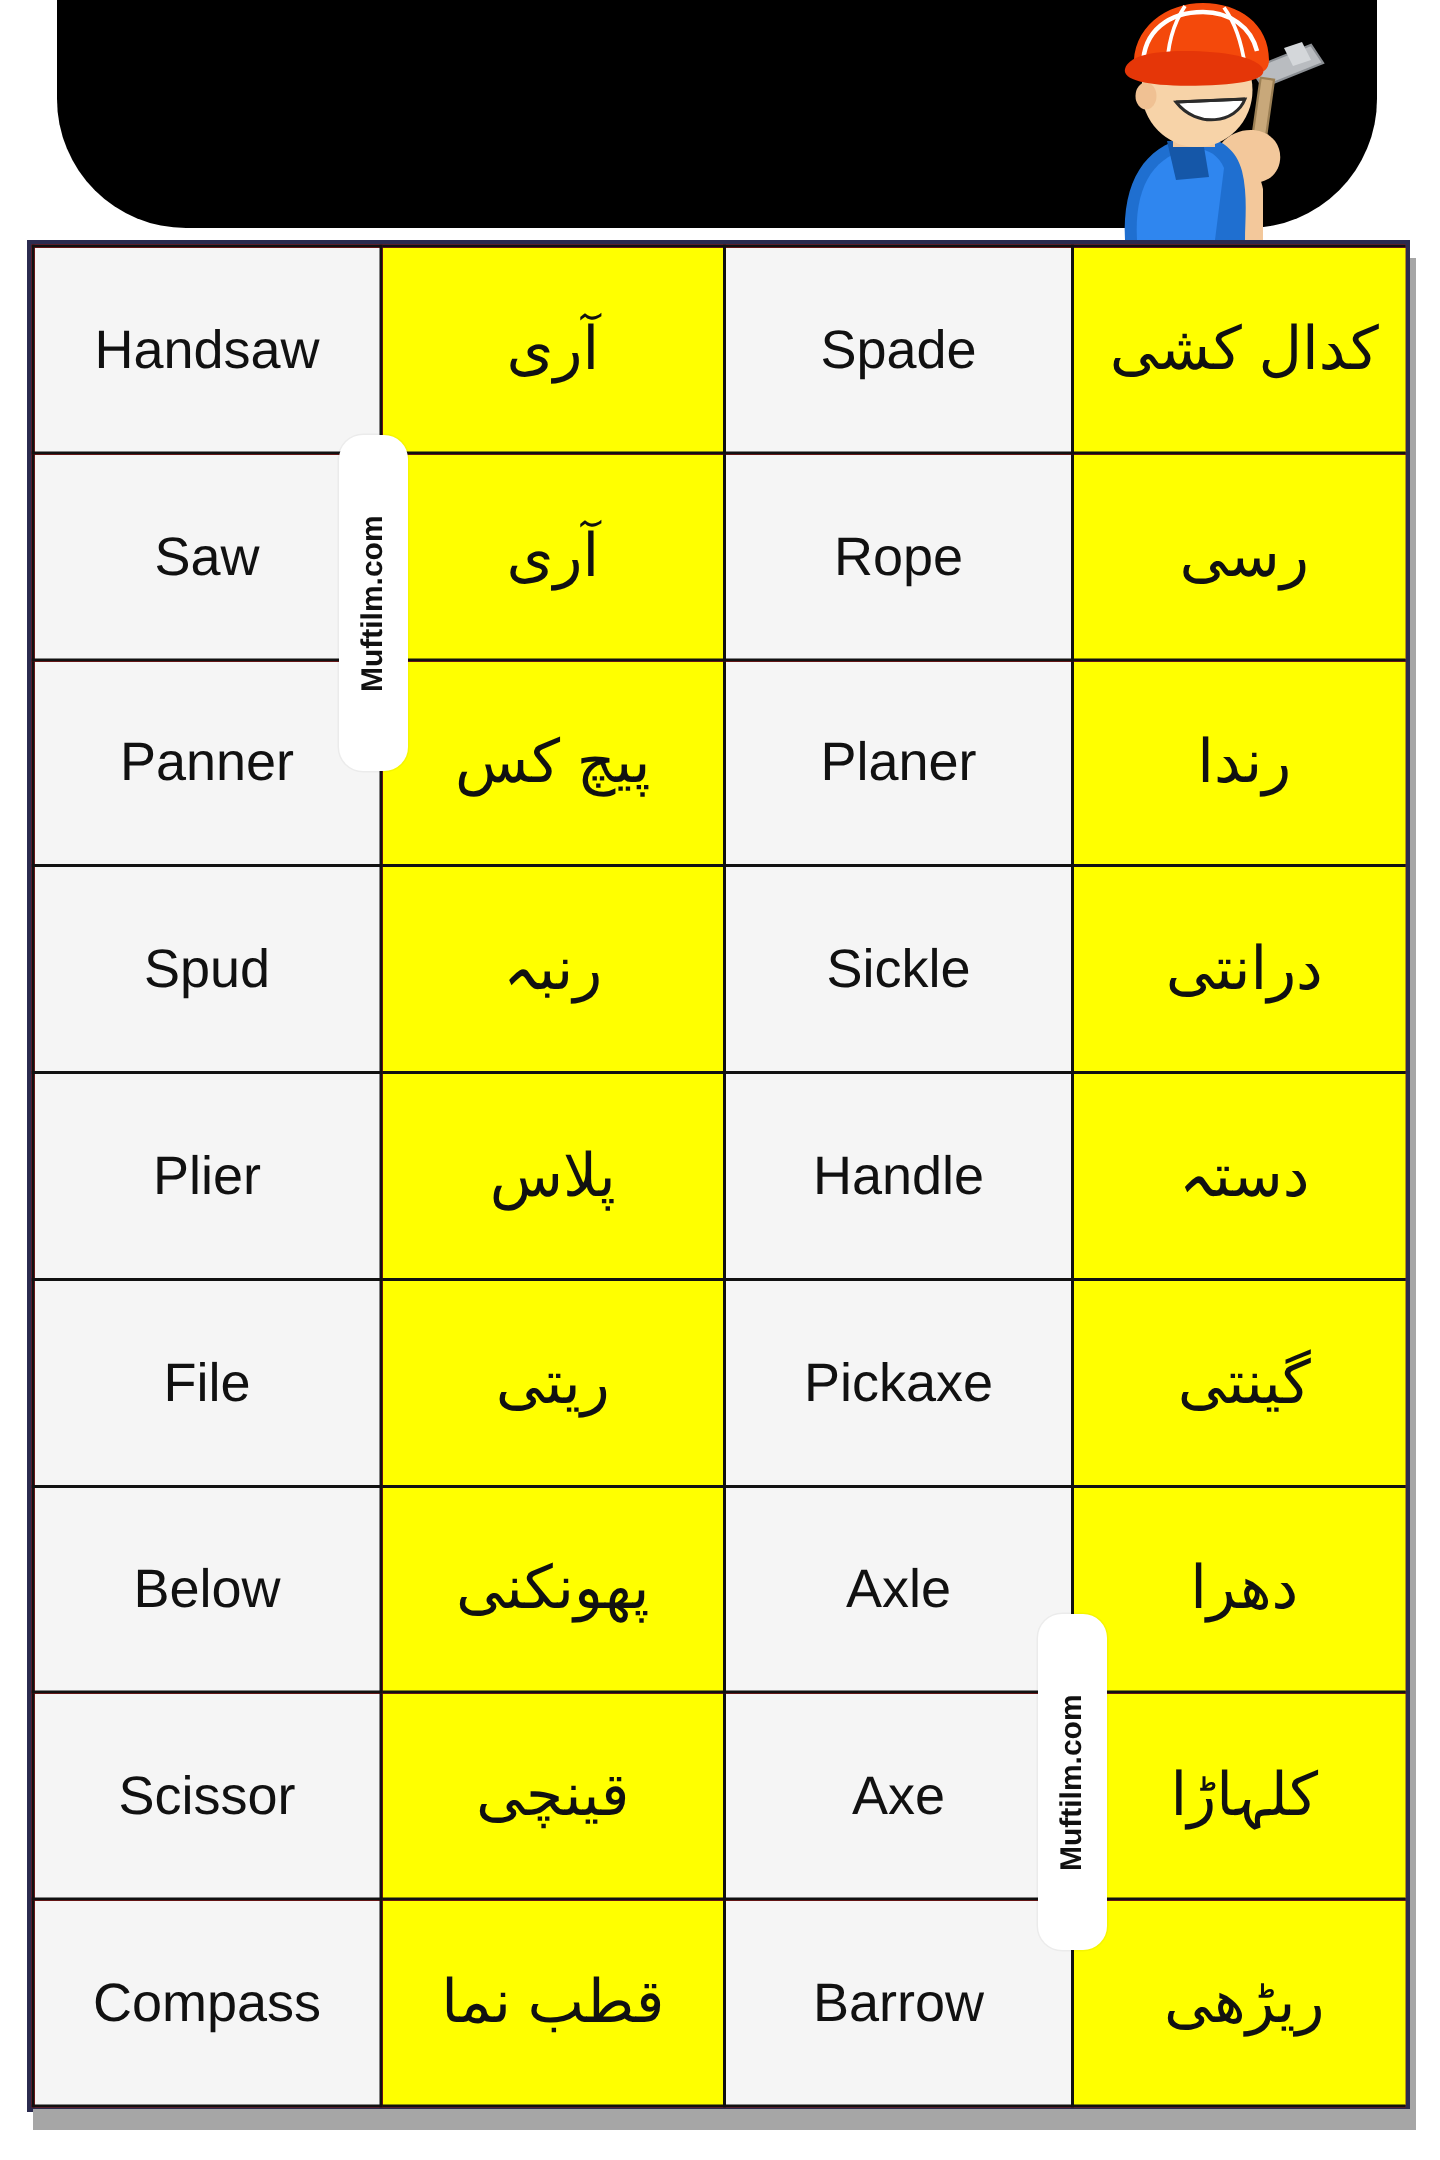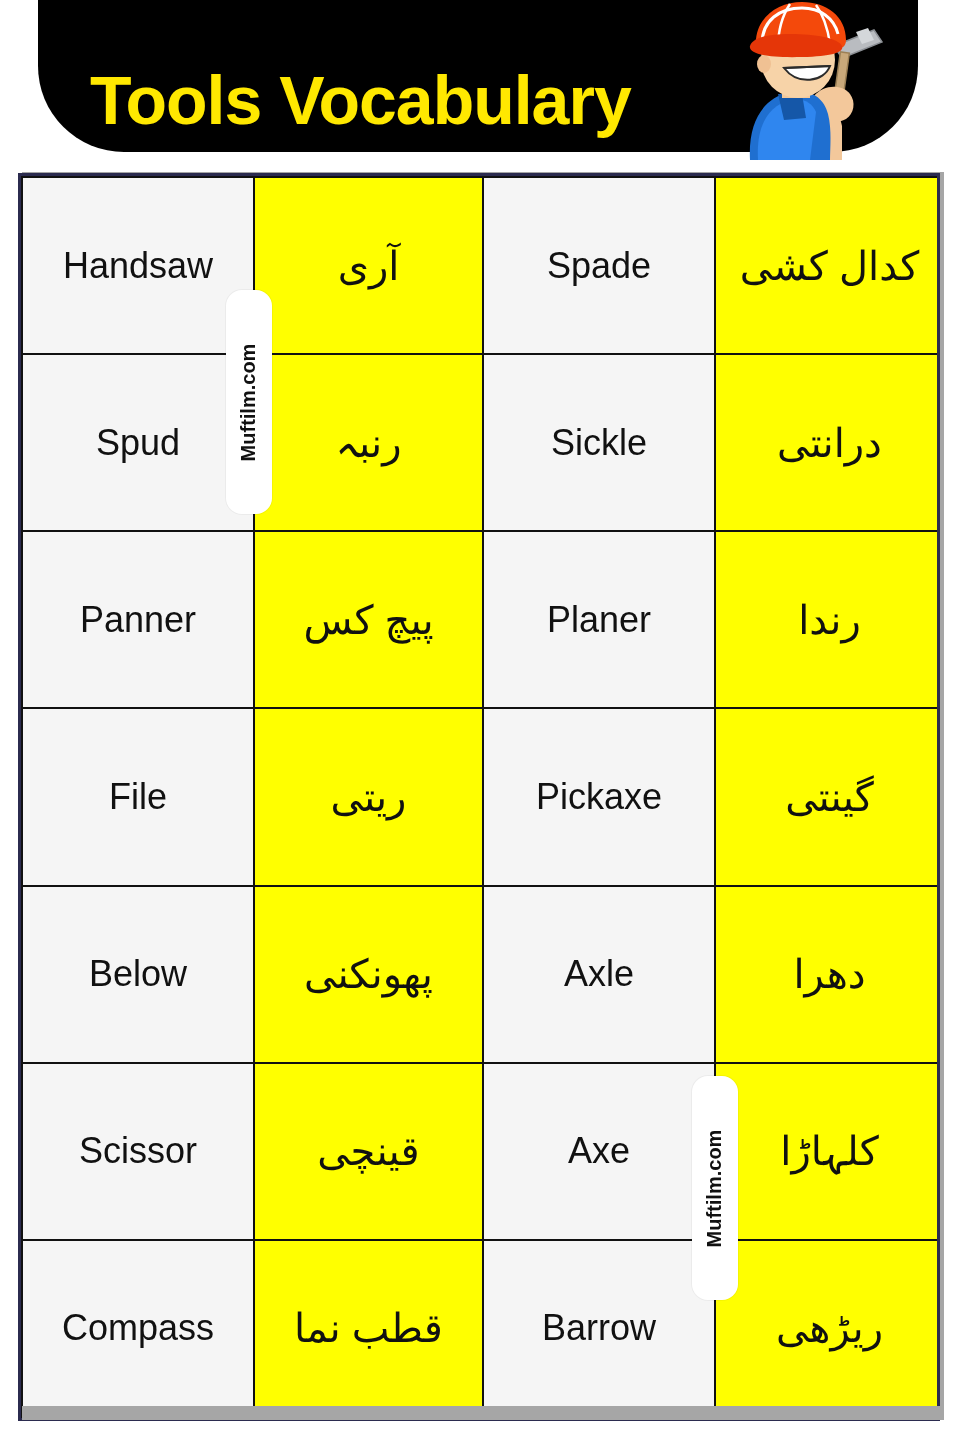--- a/index.html
+++ b/index.html
@@ -61,21 +61,21 @@
     position: absolute;
     left: 22px;
     top: 172px;
     width: 922px;
     height: 1248px;
     background: #a6a6a6;
   }
   .table-frame {
     position: absolute;
     left: 18px;
-    top: 173px;
+    top: 160px;
     width: 922px;
     height: 1248px;
     background: #b91c1c;
     border: 3px solid #2b2b4f;
     box-sizing: border-box;
     overflow: hidden;
   }
 
   
   .wm-circle {
@@ -166,21 +166,20 @@
     height: 14px;
     background: #a6a6a6;
     z-index: 2;
   }
 </style>
 </head>
 <body>
 
 <div class="header-wrap">
   <div class="header-plate"></div>
-  <div class="header-title">Tools Vocabulary</div>
 
   <div class="mascot">
     <svg width="180" height="158" viewBox="0 0 180 158" xmlns="http://www.w3.org/2000/svg">
 
       <g>
         <polygon points="128,44 168,28 176,40 136,56" fill="#b9bcc0" stroke="#8b8f94" stroke-width="1.5"></polygon>
         <polygon points="150,30 162,26 168,38 156,42" fill="#d4d7da"></polygon>
         <rect x="128" y="50" width="9" height="92" transform="rotate(8 132 96)" fill="#c8a87a" stroke="#9c8055" stroke-width="1.5"></rect>
       </g>
 
@@ -231,30 +230,42 @@
         <col class="c-ur">
     </colgroup>
     <tbody>
       <tr>
         <td class="en">Handsaw</td>
         <td class="ur">آری</td>
         <td class="en">Spade</td>
         <td class="ur">کدال کشی</td>
       </tr>
       <tr>
+        <td class="en">Saw</td>
+        <td class="ur">آری</td>
+        <td class="en">Rope</td>
+        <td class="ur">رسی</td>
+      </tr>
+      <tr>
+        <td class="en">Panner</td>
+        <td class="ur">پیچ کس</td>
+        <td class="en">Planer</td>
+        <td class="ur">رندا</td>
+      </tr>
+      <tr>
         <td class="en">Spud</td>
         <td class="ur">رنبہ</td>
         <td class="en">Sickle</td>
         <td class="ur">درانتی</td>
       </tr>
       <tr>
-        <td class="en">Panner</td>
-        <td class="ur">پیچ کس</td>
-        <td class="en">Planer</td>
-        <td class="ur">رندا</td>
+        <td class="en">Plier</td>
+        <td class="ur">پلاس</td>
+        <td class="en">Handle</td>
+        <td class="ur">دستہ</td>
       </tr>
       <tr>
         <td class="en">File</td>
         <td class="ur">ریتی</td>
         <td class="en">Pickaxe</td>
         <td class="ur">گینتی</td>
       </tr>
       <tr>
         <td class="en">Below</td>
         <td class="ur">پھونکنی</td>

